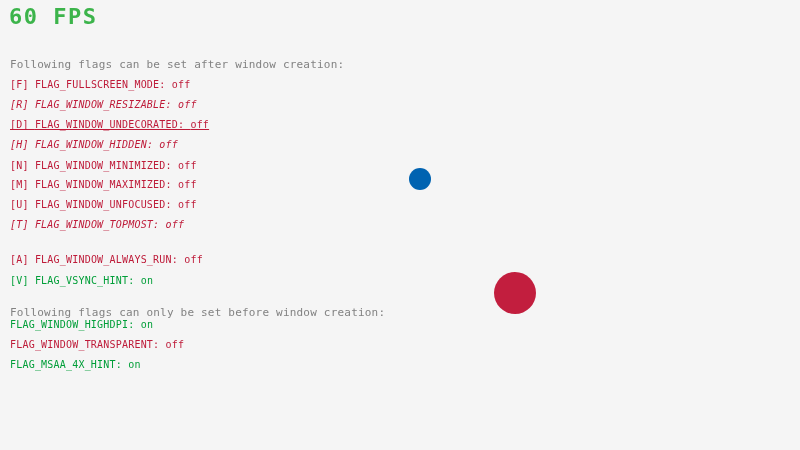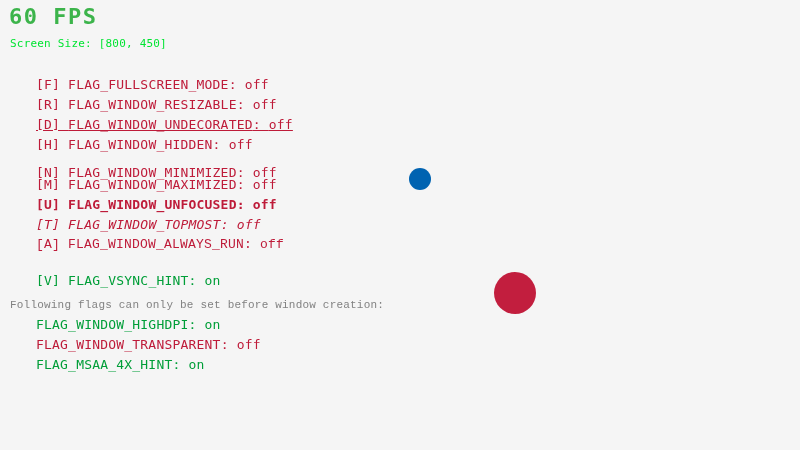--- a/index.html
+++ b/index.html
@@ -53,31 +53,30 @@
   .section-heading {
     position: absolute;
     left: 10px;
     font-size: 11px;
     line-height: 13px;
     letter-spacing: 0.2px;
     color: #828282;
     white-space: pre;
   }
   #heading-after  { top: 58px; }
-  #heading-before { top: 299px; font-family: Liberation Mono, monospace; }
+  #heading-before { top: 306px; }
 
   
   .flag-row {
     position: absolute;
     left: 10px;
-    font-size: 13px;
+    font-size: 10px;
     line-height: 13px;
     letter-spacing: 0.2px;
     white-space: pre;
-    margin-left: 26px;
   }
   .flag-row.state-off { color: #BE1B39; }
   .flag-row.state-on  { color: #009E38; }
 
   .flag-row .key,
   .flag-row .name,
   .flag-row .colon,
   .flag-row .value {
     white-space: pre;
   }
@@ -102,33 +101,33 @@
     background: #C21E3E;
   }
 </style>
 </head>
 <body style="background: rgb(245, 245, 245);">
 
 <div id="stage">
 
   <div id="fps-counter" style="color: rgb(60, 180, 75);">60 FPS</div>
 
-  <div id="screen-size-label" style="color: rgb(0, 228, 50);">Screen Size: [800, 450]</div>
 
+  <div id="heading-after" class="section-heading" style="color: rgb(130, 130, 130);">Following flags can be set after window creation:</div>
 
   <div id="flags-after">
       <div class="flag-row state-off" style="top: 78px; color: rgb(190, 27, 57);"><span class="key">[F] </span><span class="name">FLAG_FULLSCREEN_MODE</span><span class="colon">: </span><span class="value">off</span></div>
-      <div class="flag-row state-off" style="top: 98px; color: rgb(190, 27, 57);"><span class="key">[R] </span><span class="name">FLAG_WINDOW_RESIZABLE</span><span class="colon">: </span><span class="value">off</span></div>
+      <div class="flag-row state-off" style="top: 98px; color: rgb(190, 27, 57); font-style: italic;"><span class="key">[R] </span><span class="name">FLAG_WINDOW_RESIZABLE</span><span class="colon">: </span><span class="value">off</span></div>
       <div class="flag-row state-off" style="top: 118px; color: rgb(190, 27, 57); text-decoration: underline;"><span class="key">[D] </span><span class="name">FLAG_WINDOW_UNDECORATED</span><span class="colon">: </span><span class="value">off</span></div>
-      <div class="flag-row state-off" style="top: 138px; color: rgb(190, 27, 57);"><span class="key">[H] </span><span class="name">FLAG_WINDOW_HIDDEN</span><span class="colon">: </span><span class="value">off</span></div>
-      <div class="flag-row state-off" style="top: 166px; color: rgb(190, 27, 57);"><span class="key">[N] </span><span class="name">FLAG_WINDOW_MINIMIZED</span><span class="colon">: </span><span class="value">off</span></div>
+      <div class="flag-row state-off" style="top: 138px; color: rgb(190, 27, 57); font-style: italic;"><span class="key">[H] </span><span class="name">FLAG_WINDOW_HIDDEN</span><span class="colon">: </span><span class="value">off</span></div>
+      <div class="flag-row state-off" style="top: 159px; color: rgb(190, 27, 57);"><span class="key">[N] </span><span class="name">FLAG_WINDOW_MINIMIZED</span><span class="colon">: </span><span class="value">off</span></div>
       <div class="flag-row state-off" style="top: 178px; color: rgb(190, 27, 57);"><span class="key">[M] </span><span class="name">FLAG_WINDOW_MAXIMIZED</span><span class="colon">: </span><span class="value">off</span></div>
-      <div class="flag-row state-off" style="top: 198px; color: rgb(190, 27, 57); font-weight: bold;"><span class="key">[U] </span><span class="name">FLAG_WINDOW_UNFOCUSED</span><span class="colon">: </span><span class="value">off</span></div>
+      <div class="flag-row state-off" style="top: 198px; color: rgb(190, 27, 57);"><span class="key">[U] </span><span class="name">FLAG_WINDOW_UNFOCUSED</span><span class="colon">: </span><span class="value">off</span></div>
       <div class="flag-row state-off" style="top: 218px; color: rgb(190, 27, 57); font-style: italic;"><span class="key">[T] </span><span class="name">FLAG_WINDOW_TOPMOST</span><span class="colon">: </span><span class="value">off</span></div>
-      <div class="flag-row state-off" style="top: 238px; color: rgb(190, 27, 57); font-family: Liberation Mono, monospace;"><span class="key">[A] </span><span class="name">FLAG_WINDOW_ALWAYS_RUN</span><span class="colon">: </span><span class="value">off</span></div>
+      <div class="flag-row state-off" style="top: 253px; color: rgb(190, 27, 57);"><span class="key">[A] </span><span class="name">FLAG_WINDOW_ALWAYS_RUN</span><span class="colon">: </span><span class="value">off</span></div>
       <div class="flag-row state-on" style="top: 274px; color: rgb(0, 158, 56);"><span class="key">[V] </span><span class="name">FLAG_VSYNC_HINT</span><span class="colon">: </span><span class="value">on</span></div>
     </div>
 
   <div id="heading-before" class="section-heading" style="color: rgb(130, 130, 130);">Following flags can only be set before window creation:</div>
 
   <div id="flags-before">
       <div class="flag-row state-on" style="top: 318px; color: rgb(0, 158, 56);"><span class="name">FLAG_WINDOW_HIGHDPI</span><span class="colon">: </span><span class="value">on</span></div>
       <div class="flag-row state-off" style="top: 338px; color: rgb(190, 27, 57);"><span class="name">FLAG_WINDOW_TRANSPARENT</span><span class="colon">: </span><span class="value">off</span></div>
       <div class="flag-row state-on" style="top: 358px; color: rgb(0, 158, 56);"><span class="name">FLAG_MSAA_4X_HINT</span><span class="colon">: </span><span class="value">on</span></div>
     </div>

